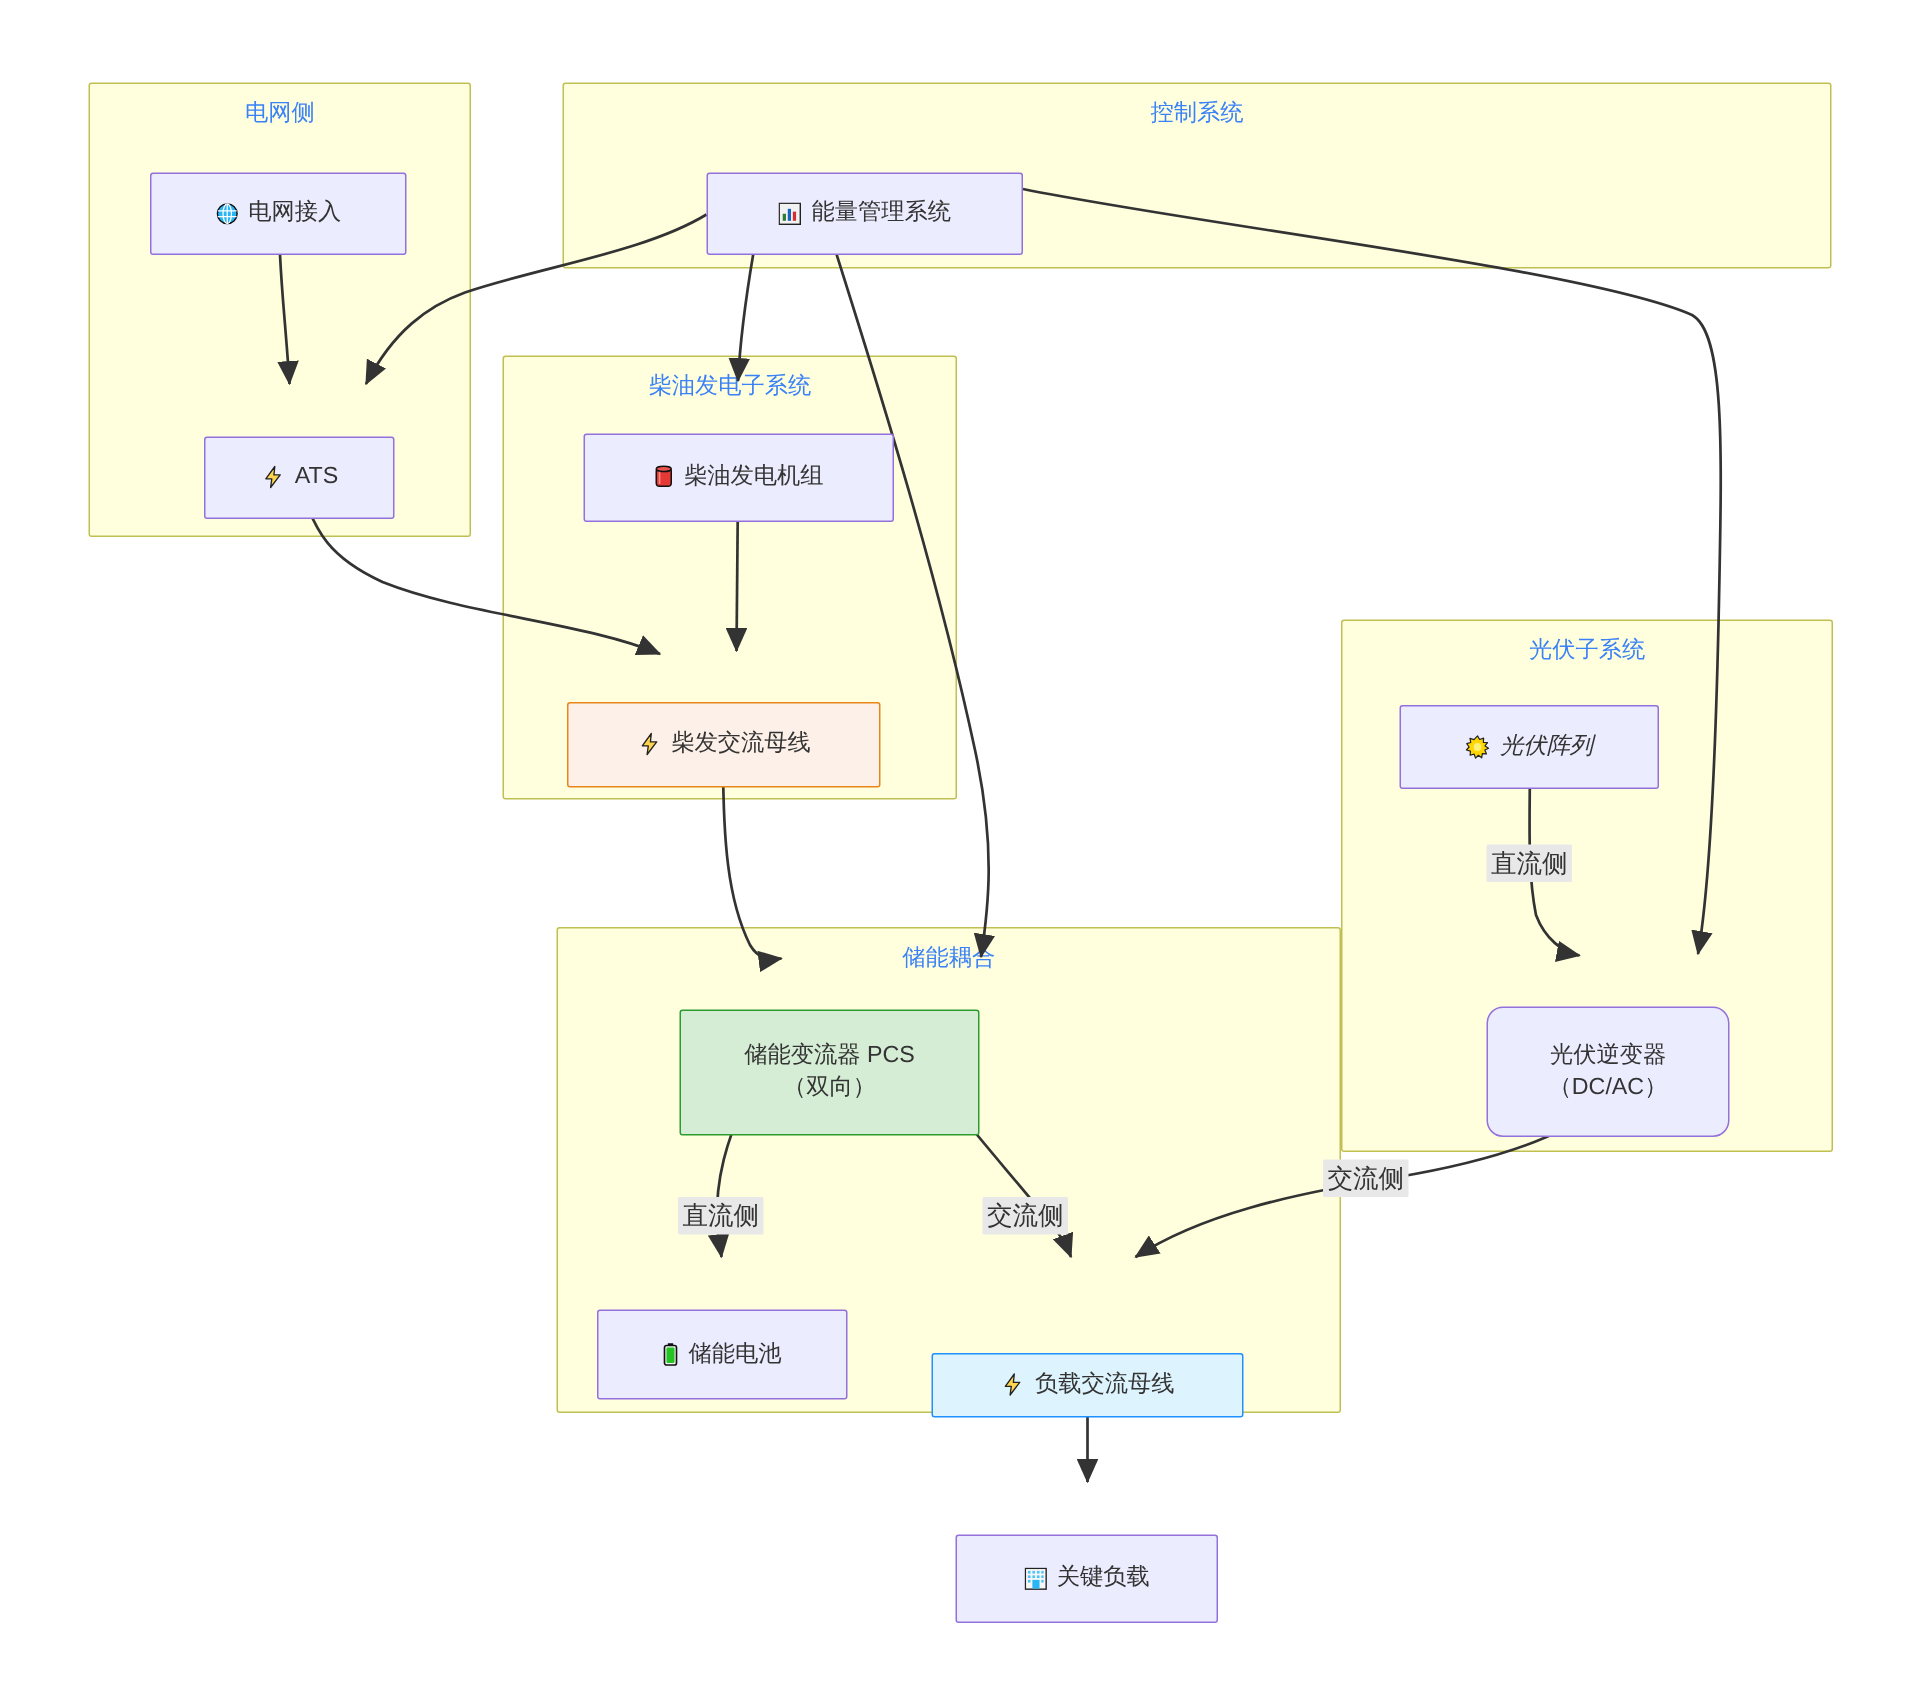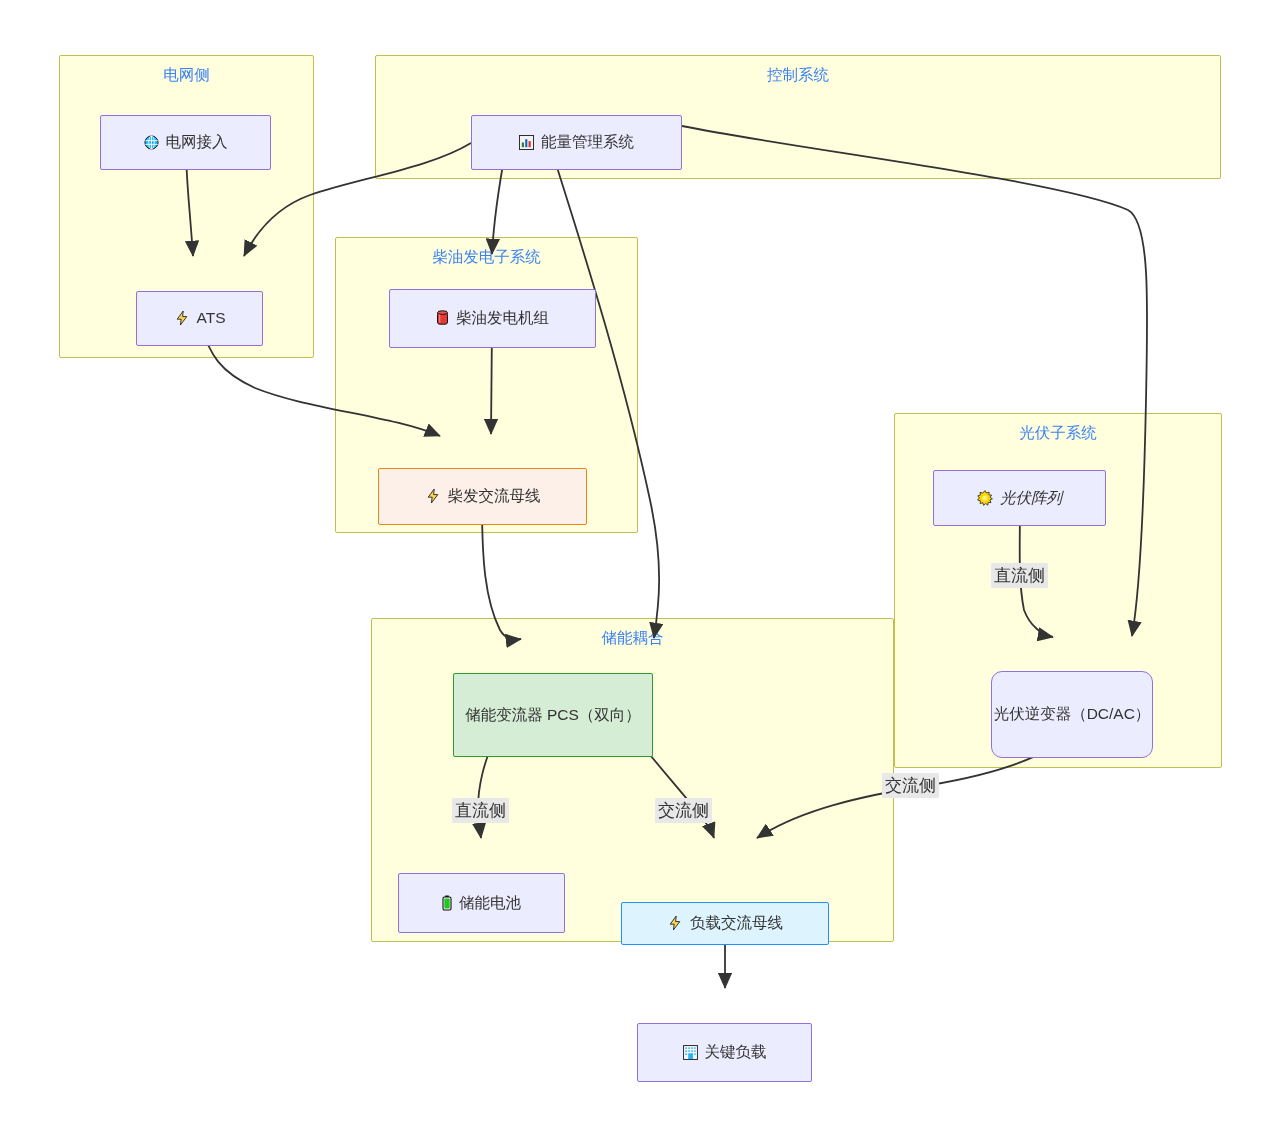--- a/index.html
+++ b/index.html
@@ -83,21 +83,21 @@
   .node-blue {
     background: #ddf4ff;
     border: 1.5px solid #1e90ff;
   }
   .node-label {
     display: flex;
     align-items: center;
     justify-content: center;
   }
   .node-multiline {
-    flex-direction: row;
+    flex-direction: column;
   }
   
   .edge-label {
     position: absolute;
     background: #e8e8e8;
     color: #333333;
     font-size: 17px;
     padding: 1px 3px;
     white-space: nowrap;
     border-radius: 1px;

